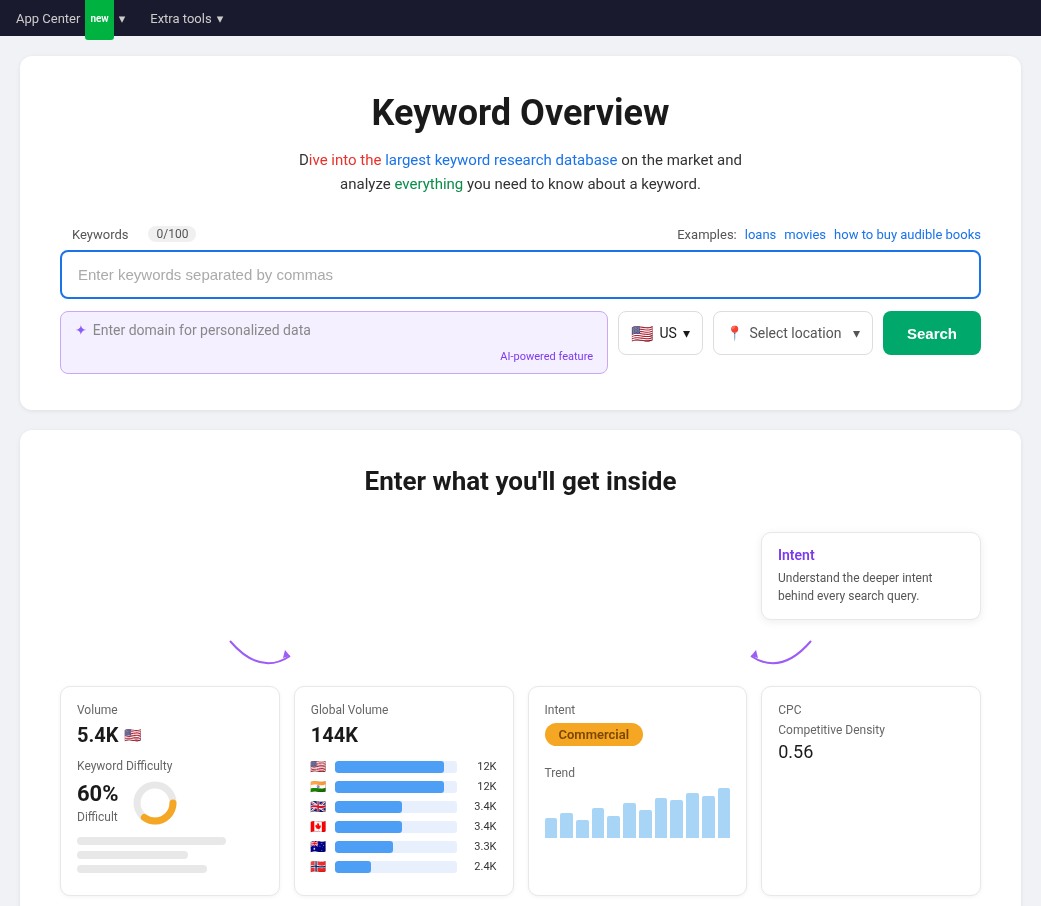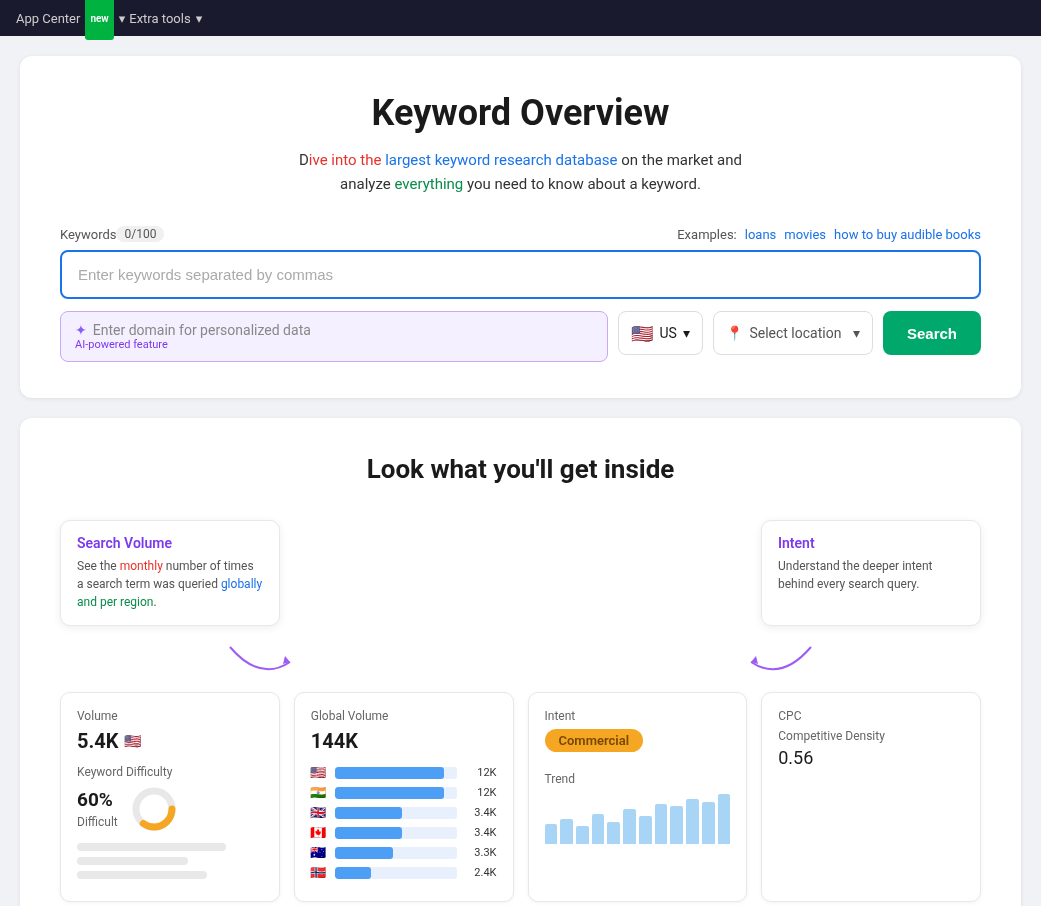--- a/index.html
+++ b/index.html
@@ -6,21 +6,21 @@
     body { font-family: -apple-system, BlinkMacSystemFont, 'Segoe UI', Roboto, sans-serif; background: #f0f2f5; color: #1a1a1a; }
 
     
     .top-nav {
       background: #1a1a2e;
       color: #fff;
       display: flex;
       align-items: center;
       padding: 0 16px;
       height: 36px;
-      gap: 4px;
+      gap: 25px;
     }
     .nav-item {
       display: flex;
       align-items: center;
       gap: 5px;
       font-size: 13px;
       cursor: pointer;
       color: #ccc;
     }
     .nav-badge {
@@ -130,21 +130,22 @@
     .domain-input-inner {
       display: flex;
       align-items: center;
       gap: 6px;
     }
     .sparkle-icon { color: #8b5cf6; font-size: 14px; }
     .domain-placeholder { color: #888; font-size: 14px; }
     .ai-label {
       font-size: 11px;
       color: #7c3aed;
-      margin-top: 0;
+      margin-top: 12px;
+      text-align: right;
     }
 
     .country-select {
       display: flex;
       align-items: center;
       gap: 6px;
       border: 1.5px solid #ddd;
       border-radius: 8px;
       padding: 10px 12px;
       background: #fff;
@@ -255,21 +256,21 @@
       align-items: center;
       gap: 6px;
       margin-bottom: 12px;
     }
     .flag-sm { font-size: 14px; }
 
     
     .kd-section { margin-top: 4px; }
     .kd-label { font-size: 12px; color: #666; margin-bottom: 6px; }
     .kd-value-row { display: flex; align-items: center; gap: 12px; }
-    .kd-number { font-size: 19px; font-weight: 700; }
+    .kd-number { font-size: 22px; font-weight: 700; }
     .kd-tag { font-size: 12px; color: #666; text-align: center; }
     .donut-wrap { position: relative; width: 48px; height: 48px; }
     .donut-svg { width: 48px; height: 48px; }
 
     
     .skeleton-bars { margin-top: 10px; }
     .skeleton-bar {
       height: 8px;
       background: #e8e8e8;
       border-radius: 4px;
@@ -345,21 +346,21 @@
 <div class="main-wrapper">
 
   <div class="card">
     <h1 class="page-title">Keyword Overview</h1>
     <p class="page-subtitle">
       <span>D</span><span class="highlight-red">ive into the </span><span class="highlight-blue">largest keyword research database</span><span> on the market and<br>
       analyze </span><span class="highlight-green">everything</span><span> you need to know about a keyword.</span>
     </p>
 
     <div class="keywords-row">
-      <div style="display:flex;align-items:center;gap:0;">
+      <div style="display:flex;align-items:center;gap:20px;margin-left:12px;">
         <span class="keywords-label">Keywords</span>
         <span class="keywords-counter">0/100</span>
       </div>
       <div class="examples-row">
         <span>Examples:</span>
         <a class="example-link">loans</a>
         <a class="example-link">movies</a>
         <a class="example-link">how to buy audible books</a>
       </div>
     </div>
@@ -385,29 +386,23 @@
         <span style="color:#999;">📍</span>
         <span>Select location</span>
         <span style="margin-left:auto;">▾</span>
       </div>
 
       <button class="search-btn">Search</button>
     </div>
   </div>
 
   <div class="preview-card">
-    <h2 class="preview-title">Look what you'll get inside</h2>
+    <h2 class="preview-title">Enter what you'll get inside</h2>
 
     <div class="features-grid">
-      <div class="feature-tooltip">
-        <div class="feature-tooltip-title">Search Volume</div>
-        <div class="feature-tooltip-desc">
-          See the <span class="hl-red">monthly</span> number of times a search term was queried <span class="hl-blue">globally</span> <span class="hl-green">and per region</span>.
-        </div>
-      </div>
       <div style="flex:1;"></div>
       <div class="feature-tooltip">
         <div class="feature-tooltip-title">Intent</div>
         <div class="feature-tooltip-desc">Understand the deeper intent behind every search query.</div>
       </div>
     </div>
 
     <div style="display:flex; justify-content:space-around; padding: 0 60px 4px; position:relative; height: 40px;">
       <div style="position:absolute; left: 160px; top: 0;">
         <svg width="80" height="40" viewBox="0 0 80 40" fill="none">

